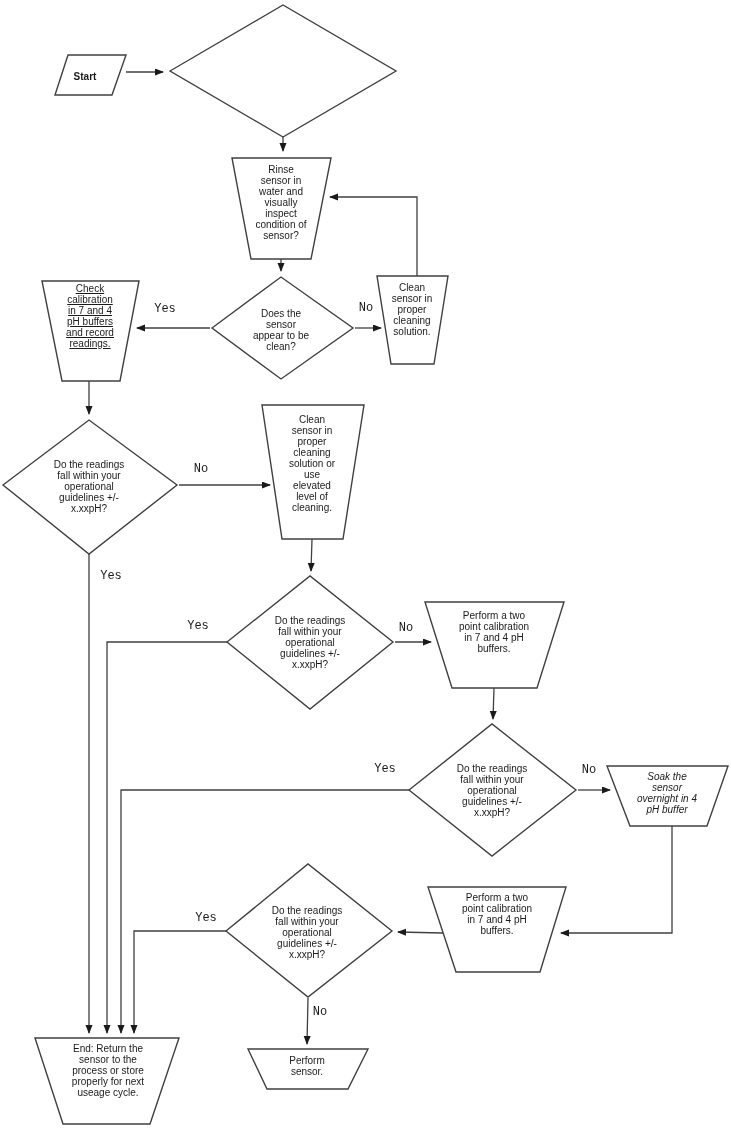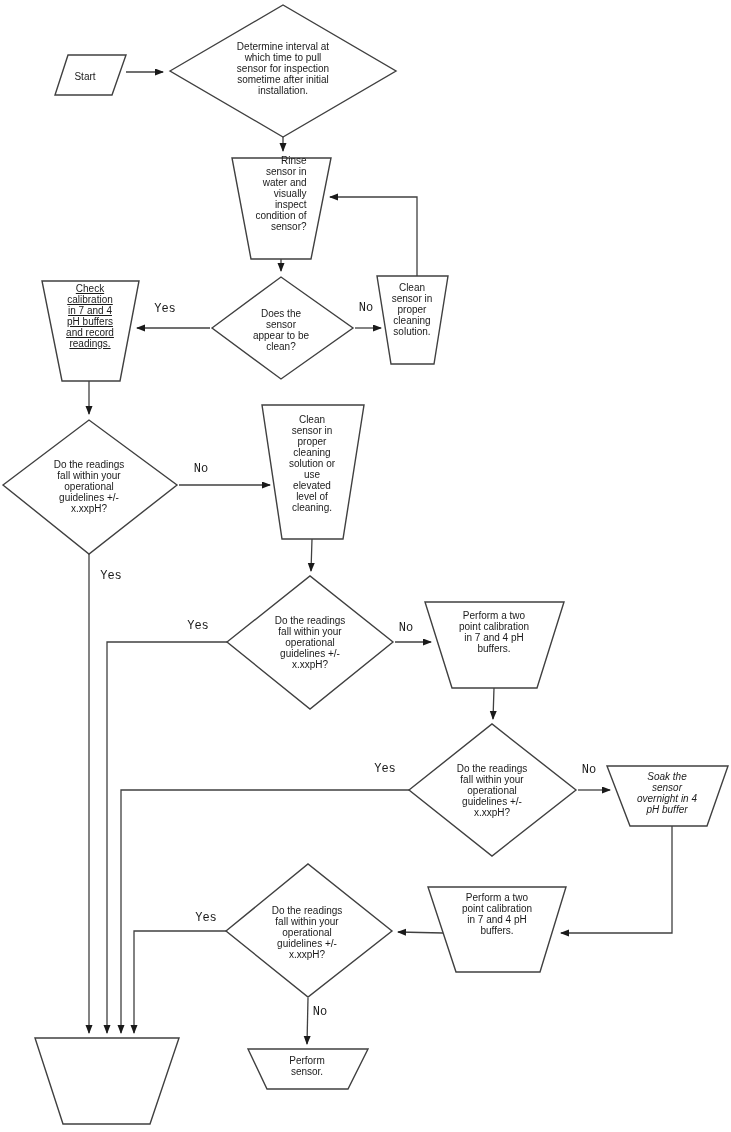--- a/index.html
+++ b/index.html
@@ -77,27 +77,22 @@
       <polyline points="494,688 493,719"></polyline>
       <polyline points="409,790 121,790 121,1033"></polyline>
       <polyline points="578,790 610,790"></polyline>
       <polyline points="672,826 672,933 561,933"></polyline>
       <polyline points="443,933 398,932"></polyline>
       <polyline points="226,931 134,931 134,1033"></polyline>
       <polyline points="308,998 307,1044"></polyline>
     </g>
   </svg>
 
-  <div class="node-label" style="left:85px;  top:76px;">Start</div>
-  <div class="node-label" style="left:283px; top:68px;">Determine interval at
-which time to pull
-sensor for inspection
-sometime after initial
-installation.</div>
-  <div class="node-label" style="left:281px; top:193px;text-align:right;">Rinse
+  <div class="node-label" style="left:85px;  top:76px;font-weight:bold;">Start</div>
+  <div class="node-label" style="left:281px; top:202px;">Rinse
 sensor in
 water and
 visually
 inspect
 condition of
 sensor?</div>
   <div class="node-label" style="left:281px; top:330px;">Does the
 sensor
 appear to be
 clean?</div>
@@ -146,20 +141,25 @@
 pH buffer</div>
   <div class="node-label" style="left:497px; top:914px;">Perform a two
 point calibration
 in 7 and 4 pH
 buffers.</div>
   <div class="node-label" style="left:307px; top:932px;">Do the readings
 fall within your
 operational
 guidelines +/-
 x.xxpH?</div>
+  <div class="node-label" style="left:108px; top:1070px;">End:  Return the
+sensor to the
+process or store
+properly for next
+useage cycle.</div>
   <div class="node-label" style="left:307px; top:1066px;">Perform
 sensor.</div>
 
   <div class="edge-label" style="left:366px; top:308px;">No</div>
   <div class="edge-label" style="left:165px; top:309px;">Yes</div>
   <div class="edge-label" style="left:201px; top:469px;">No</div>
   <div class="edge-label" style="left:111px; top:576px;">Yes</div>
   <div class="edge-label" style="left:198px; top:626px;">Yes</div>
   <div class="edge-label" style="left:406px; top:628px;">No</div>
   <div class="edge-label" style="left:385px; top:769px;">Yes</div>

